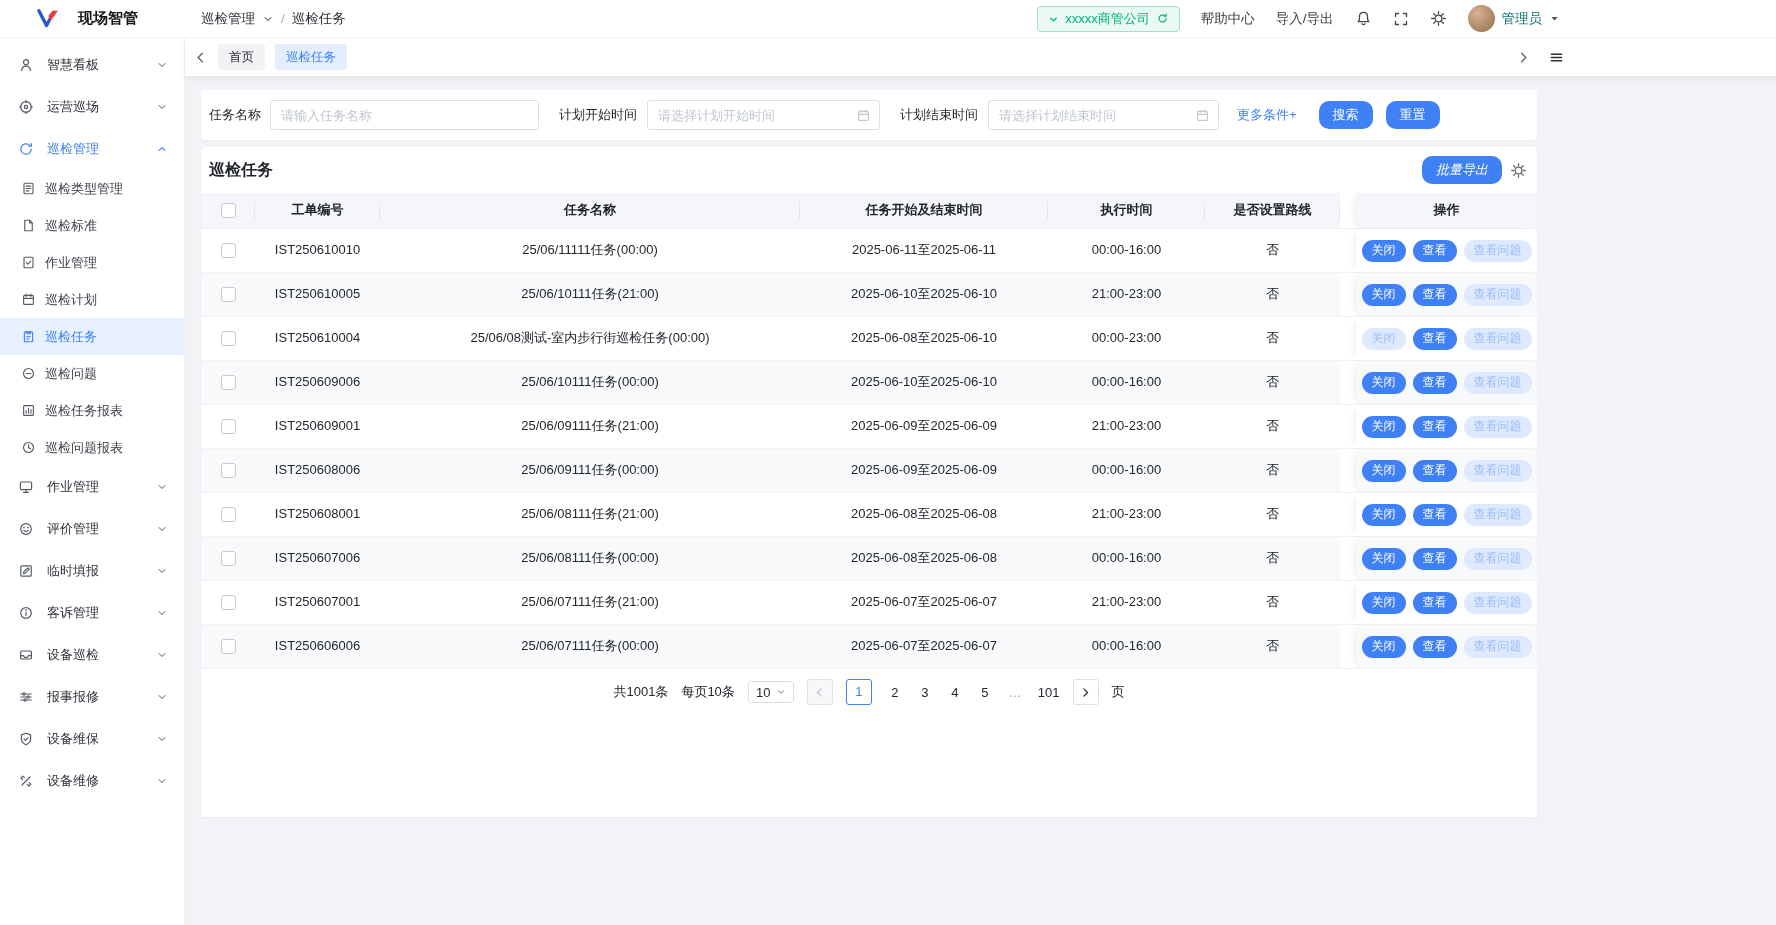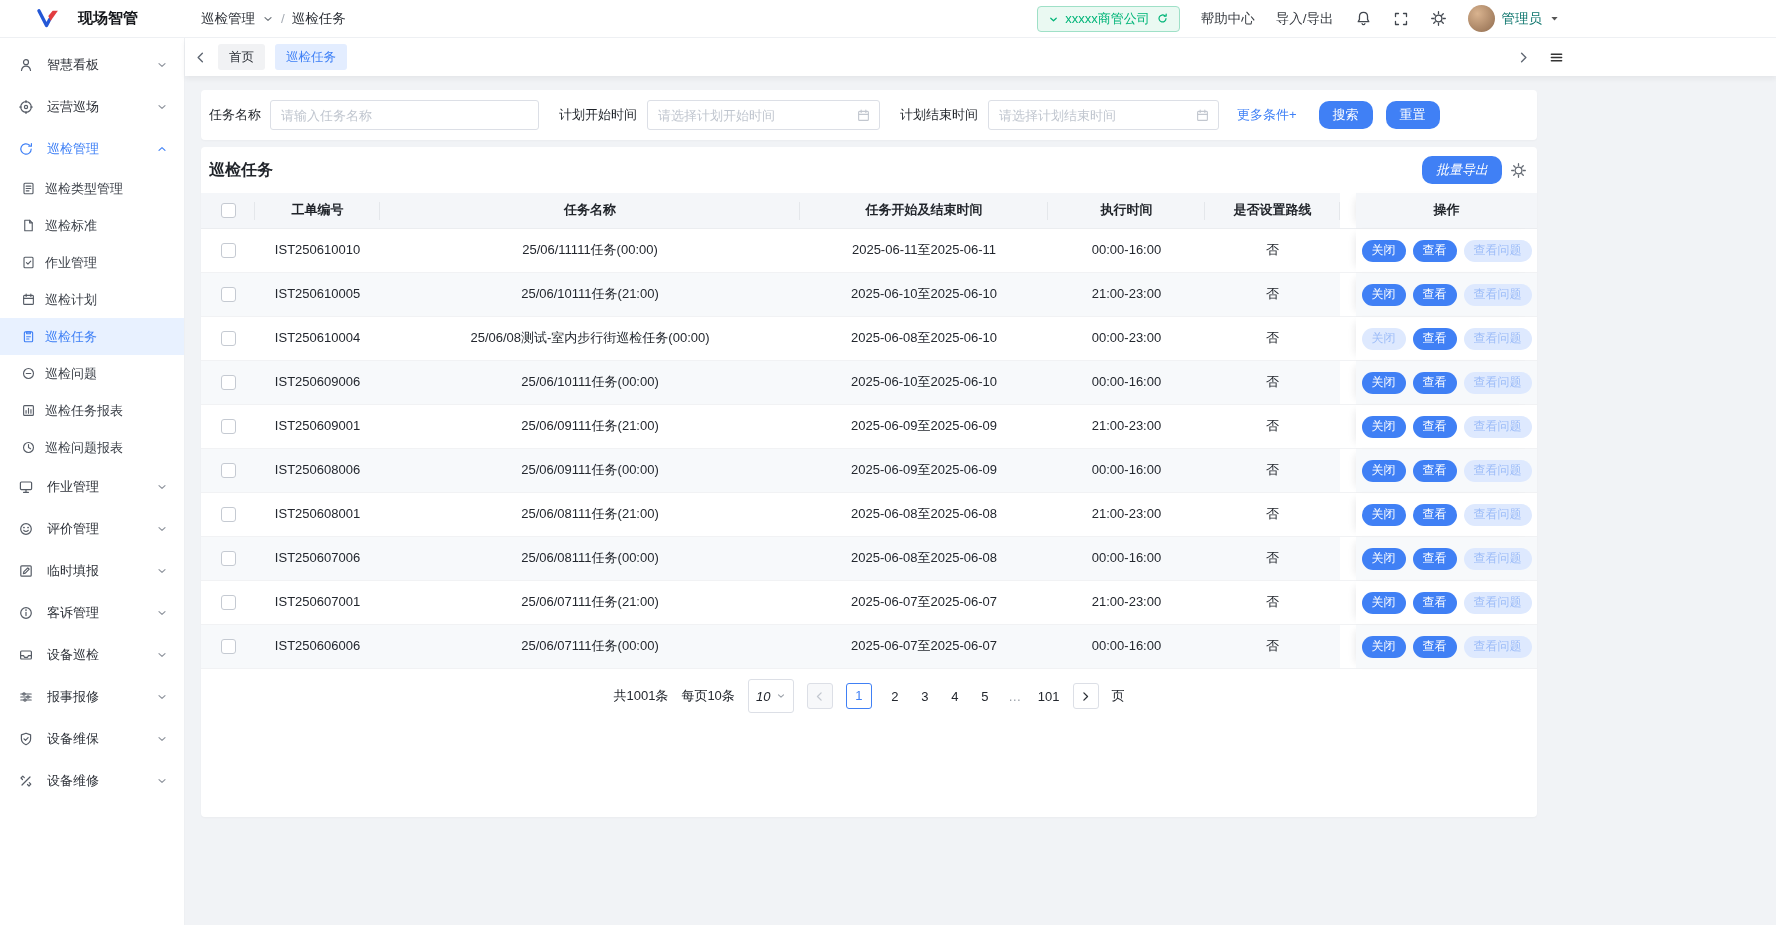--- a/index.html
+++ b/index.html
@@ -73,21 +73,21 @@
   .td{display:flex;align-items:center;justify-content:center;font-size:13px;color:#23272E;padding:0 6px;text-align:center;line-height:1.25;}
   .th{font-weight:600;font-size:13px;color:#1F2329;position:relative;height:100%;}
   .th.sep::after{content:"";position:absolute;right:0;top:9px;height:18px;width:1px;background:#E4E7EB;}
   .col-spacer{align-self:stretch;background:#fff;padding:0;}
   .col-action{align-self:stretch;display:flex;align-items:center;justify-content:center;gap:7px;box-shadow:-6px 0 8px -6px rgba(31,35,41,.12);}
   .cb{width:15px;height:15px;border:1px solid #C5CAD2;border-radius:3px;background:#fff;display:inline-block;cursor:pointer;}
   .btn-mini{height:22px;padding:0 10px;border-radius:11px;background:#4080F5;color:#fff;font-size:12px;display:inline-flex;align-items:center;cursor:pointer;white-space:nowrap;}
   .btn-mini.light{background:#DEE9FE;color:#9CBCF8;}
 
   .pagination{display:flex;align-items:center;justify-content:center;margin-top:10px;gap:13px;font-size:13px;color:#23272E;}
-  .pg-select{min-width:46px;height:34px;border:1px solid #DCDFE6;border-radius:3px;display:inline-flex;align-items:center;justify-content:center;gap:5px;background:#fff;cursor:pointer;font-style:italic;}
+  .pg-select{min-width:46px;height:22px;border:1px solid #DCDFE6;border-radius:3px;display:inline-flex;align-items:center;justify-content:center;gap:5px;background:#fff;cursor:pointer;}
   .pg-select .chev{color:#9AA0A8;display:flex;}
   .pg-arrow{width:26px;height:26px;border:1px solid #DCDFE6;border-radius:3px;display:inline-flex;align-items:center;justify-content:center;background:#fff;cursor:pointer;}
   .pg-arrow.prev{background:#F7F8FA;color:#C2C7CF;}
   .pg-arrow.next{color:#2B2F36;}
   .pg-pages{display:inline-flex;gap:16px;align-items:center;}
   .pg-num{min-width:14px;text-align:center;cursor:pointer;color:#23272E;}
   .pg-num.active{min-width:26px;height:26px;line-height:24px;border:1px solid #4080F5;border-radius:3px;color:#3F80F6;background:#fff;}
   .pg-num.dots{color:#9AA0A8;cursor:default;}
 </style>
 </head>

